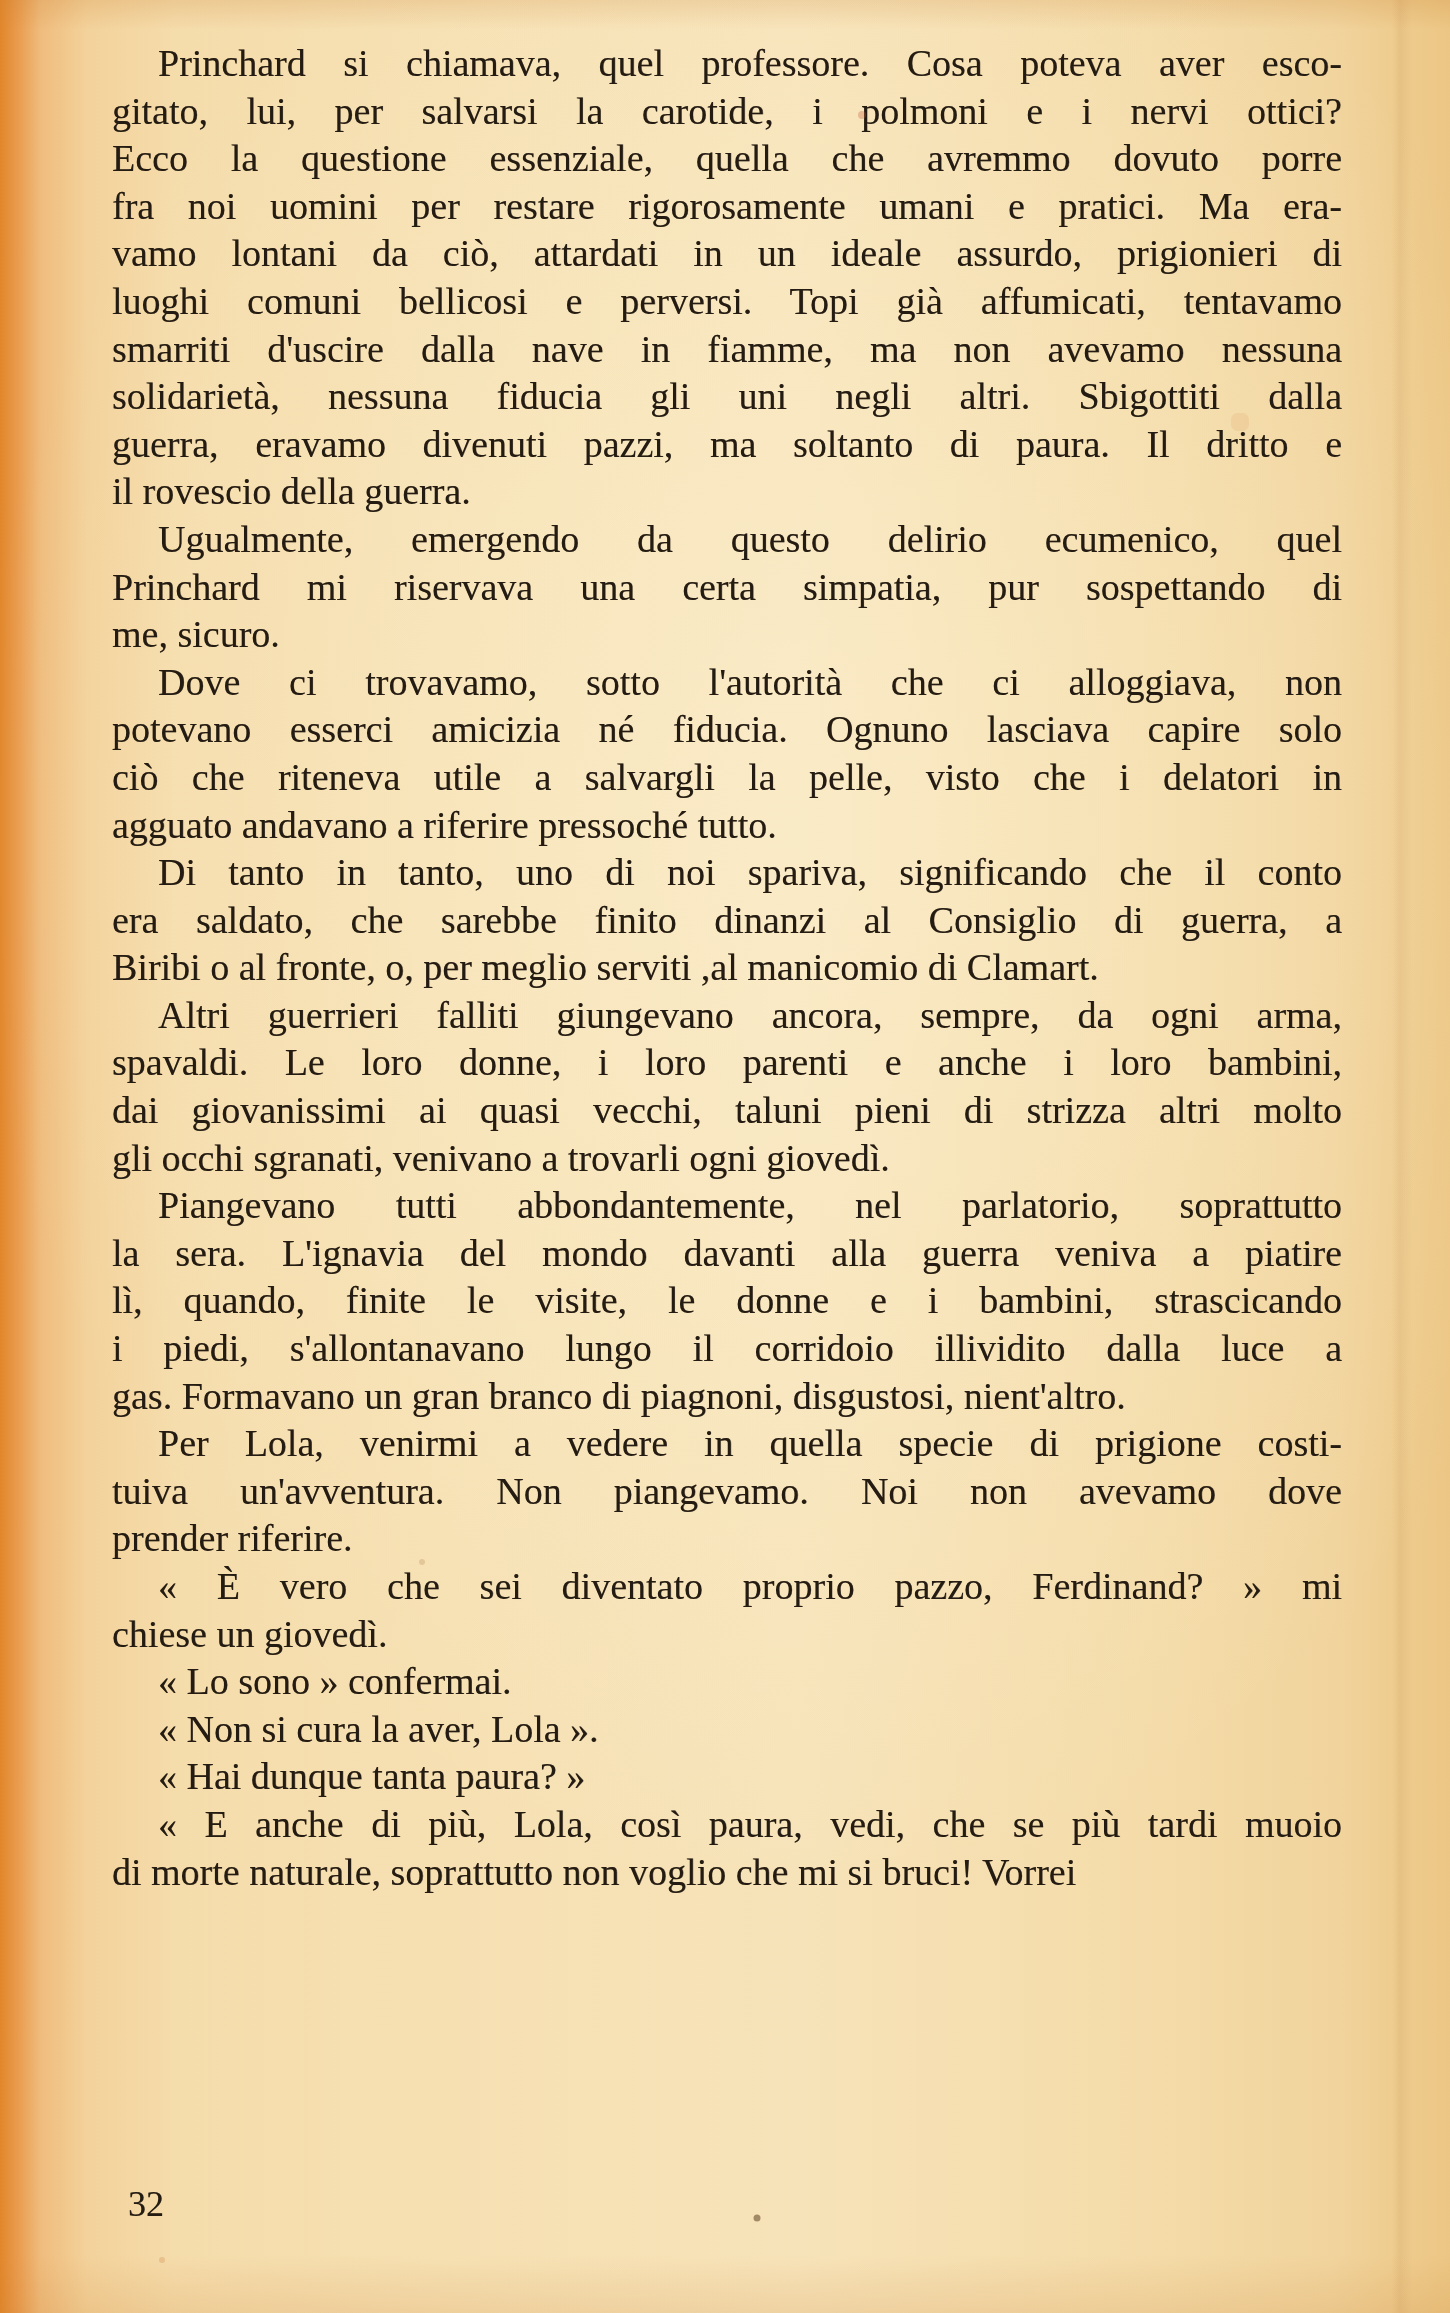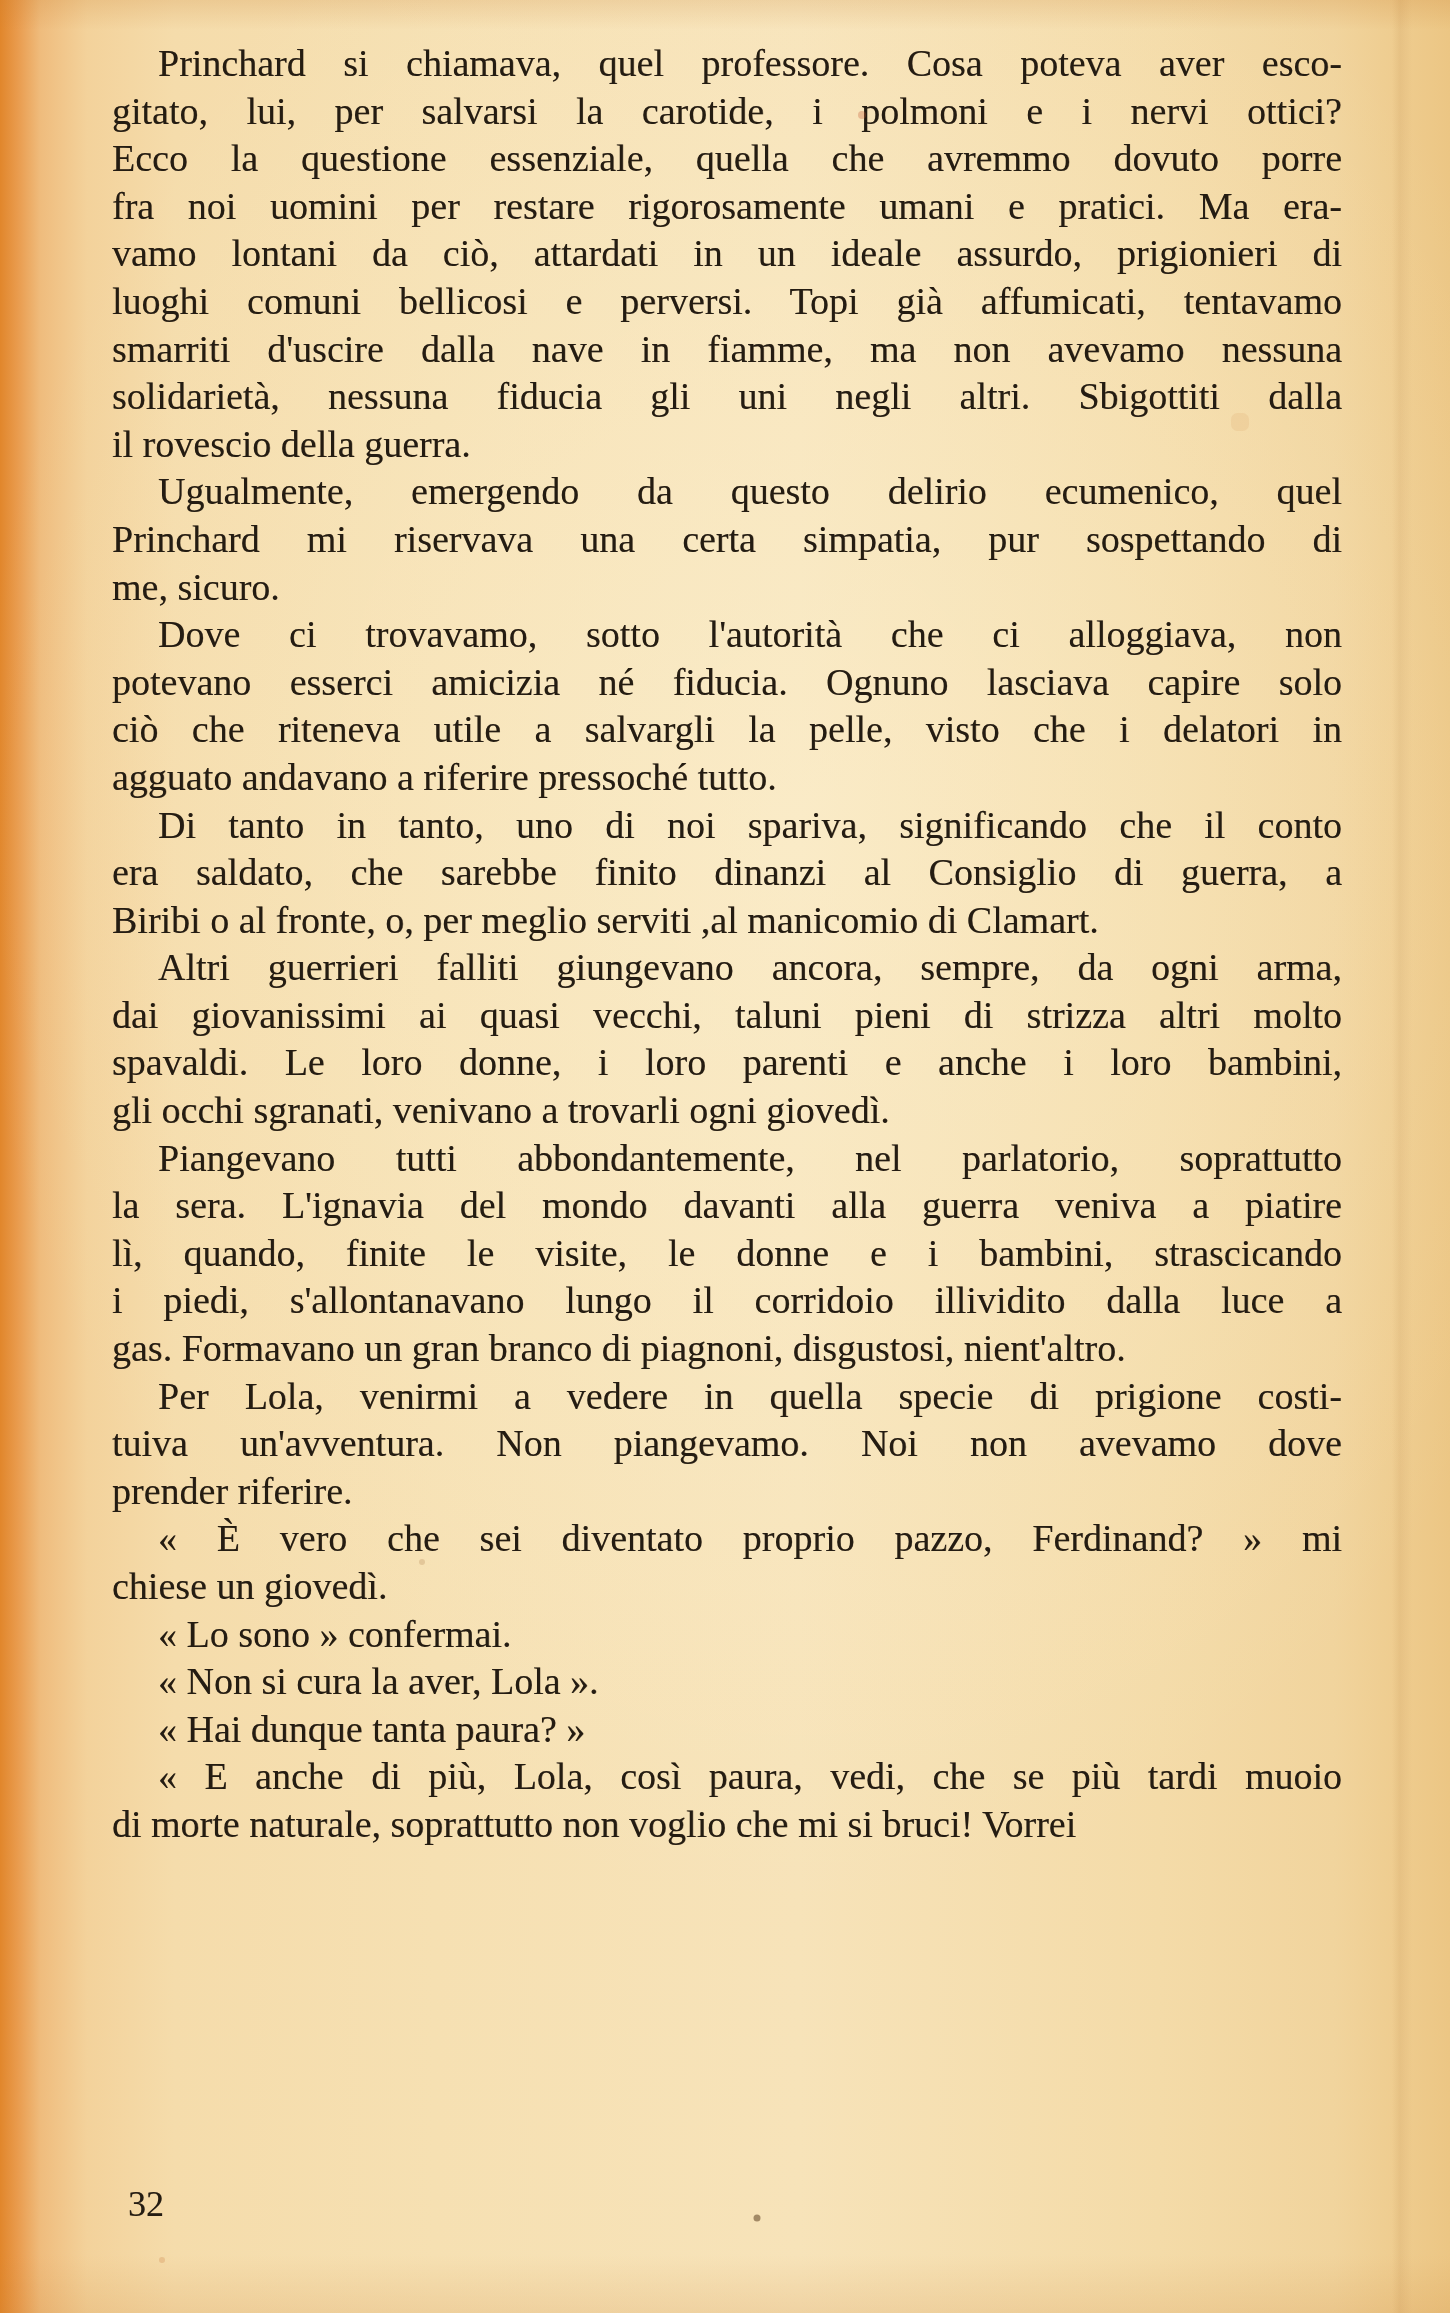--- a/index.html
+++ b/index.html
@@ -78,34 +78,35 @@
 <div class="page">
   <div class="text-block" id="text-block">
       <div class="line first">Princhard si chiamava, quel professore. Cosa poteva aver esco-</div>
       <div class="line">gitato, lui, per salvarsi la carotide, i polmoni e i nervi ottici?</div>
       <div class="line">Ecco la questione essenziale, quella che avremmo dovuto porre</div>
       <div class="line">fra noi uomini per restare rigorosamente umani e pratici. Ma era-</div>
       <div class="line">vamo lontani da ciò, attardati in un ideale assurdo, prigionieri di</div>
       <div class="line">luoghi comuni bellicosi e perversi. Topi già affumicati, tentavamo</div>
       <div class="line">smarriti d'uscire dalla nave in fiamme, ma non avevamo nessuna</div>
       <div class="line">solidarietà, nessuna fiducia gli uni negli altri. Sbigottiti dalla</div>
+      <div class="line">guerra, eravamo divenuti pazzi, ma soltanto di paura. Il dritto e</div>
       <div class="line last">il rovescio della guerra.</div>
       <div class="line first">Ugualmente, emergendo da questo delirio ecumenico, quel</div>
       <div class="line">Princhard mi riservava una certa simpatia, pur sospettando di</div>
       <div class="line last">me, sicuro.</div>
       <div class="line first">Dove ci trovavamo, sotto l'autorità che ci alloggiava, non</div>
       <div class="line">potevano esserci amicizia né fiducia. Ognuno lasciava capire solo</div>
       <div class="line">ciò che riteneva utile a salvargli la pelle, visto che i delatori in</div>
       <div class="line last">agguato andavano a riferire pressoché tutto.</div>
       <div class="line first">Di tanto in tanto, uno di noi spariva, significando che il conto</div>
       <div class="line">era saldato, che sarebbe finito dinanzi al Consiglio di guerra, a</div>
       <div class="line last">Biribi o al fronte, o, per meglio serviti ,al manicomio di Clamart.</div>
       <div class="line first">Altri guerrieri falliti giungevano ancora, sempre, da ogni arma,</div>
+      <div class="line">spavaldi. Le loro donne, i loro parenti e anche i loro bambini,</div>
       <div class="line">dai giovanissimi ai quasi vecchi, taluni pieni di strizza altri molto</div>
-      <div class="line">spavaldi. Le loro donne, i loro parenti e anche i loro bambini,</div>
       <div class="line last">gli occhi sgranati, venivano a trovarli ogni giovedì.</div>
       <div class="line first">Piangevano tutti abbondantemente, nel parlatorio, soprattutto</div>
       <div class="line">la sera. L'ignavia del mondo davanti alla guerra veniva a piatire</div>
       <div class="line">lì, quando, finite le visite, le donne e i bambini, strascicando</div>
       <div class="line">i piedi, s'allontanavano lungo il corridoio illividito dalla luce a</div>
       <div class="line last">gas. Formavano un gran branco di piagnoni, disgustosi, nient'altro.</div>
       <div class="line first">Per Lola, venirmi a vedere in quella specie di prigione costi-</div>
       <div class="line">tuiva un'avventura. Non piangevamo. Noi non avevamo dove</div>
       <div class="line last">prender riferire.</div>
       <div class="line first">« È vero che sei diventato proprio pazzo, Ferdinand? » mi</div>

